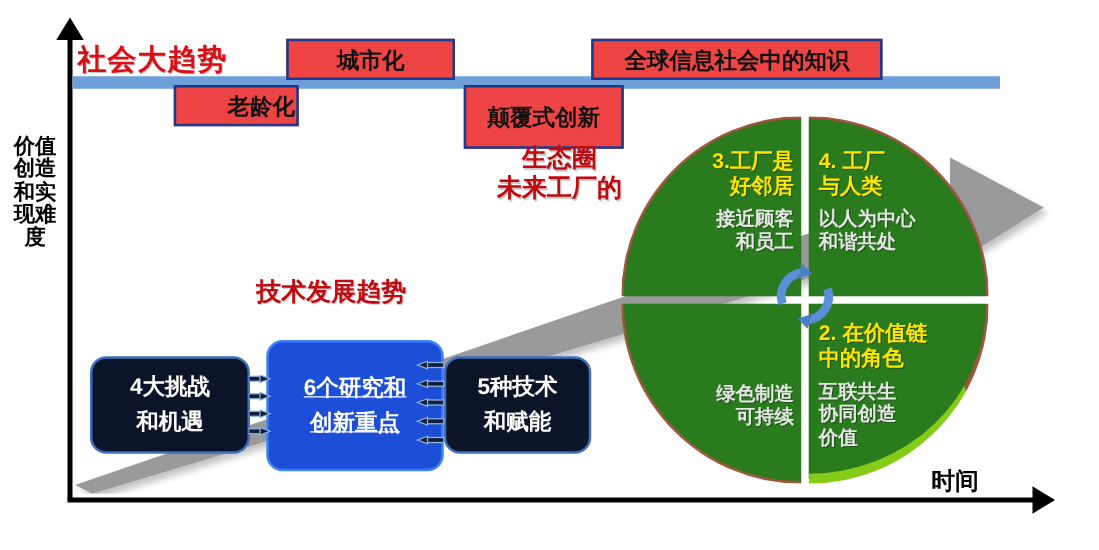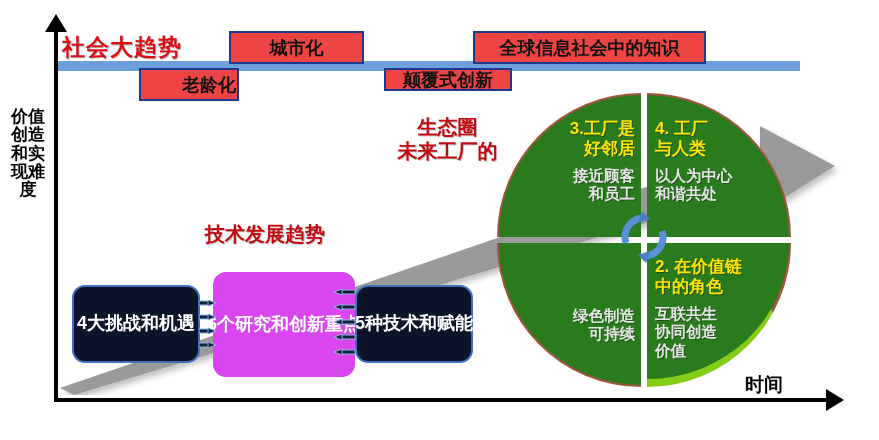--- a/index.html
+++ b/index.html
@@ -40,21 +40,21 @@
   }
   .tbox{
     position:absolute;background:#ef4444;border:2px solid #1f3munknown;
     border:2px solid #1a3a8f;
     font-size:18px;font-weight:bold;color:#111;
     display:flex;align-items:center;justify-content:center;
     box-sizing:border-box;white-space:nowrap;
   }
   #tbox-urban{left:229px;top:31px;width:135px;height:33px;}
   #tbox-aging{left:139px;top:68px;width:100px;height:33px;padding-left:40px;}
-  #tbox-disrupt{left:371px;top:68px;width:128px;height:23px;margin-left:13px;}
+  #tbox-disrupt{left:371px;top:68px;width:128px;height:51px;}
   #tbox-knowledge{left:473px;top:31px;width:233px;height:33px;}
 
   
   .gray-arrow{position:absolute;left:60px;top:120px;width:790px;height:275px;pointer-events:none;}
 
   
   .red-callout{
     position:absolute;font-size:20px;font-weight:bold;color:#c00a10;
     text-shadow:1px 1px 0 rgba(150,150,150,.5);
     line-height:1.22;text-align:center;
@@ -92,26 +92,26 @@
   #quad1 .q-title{right:6px;top:16px;text-align:right;}
   #quad1 .q-sub{right:6px;top:64px;text-align:right;}
   #quad2 .q-title{left:8px;top:14px;text-align:left;}
   #quad2 .q-sub{left:8px;top:62px;text-align:left;}
 
   .cycle-icon{position:absolute;left:115px;top:112px;width:64px;height:64px;}
 
   
   .nbox{
     position:absolute;border-radius:13px;box-sizing:border-box;
-    display:flex;flex-direction:row;align-items:center;justify-content:center;
+    display:flex;flex-direction:column;align-items:center;justify-content:center;
     font-size:18px;font-weight:bold;line-height:1.55;
     color:#ffffff;text-align:center;white-space:nowrap;
   }
   .nbox.dark{background:#0b1428;border:2px solid #3f6fbf;}
-  .nbox.gray{background:#d946ef;border:2px solid #d946ef;}
+  .nbox.gray{background:#1d4ed8;border:2px solid #3b82f6;text-decoration:underline;}
   #box-challenges{left:72px;top:285px;width:128px;height:78px;}
   #box-focus{left:213px;top:272px;width:142px;height:105px;}
   #box-tech{left:355px;top:285px;width:118px;height:78px;}
 
   .arrow-group{position:absolute;}
   #arrows-left{left:199px;top:300px;width:18px;height:60px;}
   #arrows-right{left:332px;top:288px;width:24px;height:78px;}
 </style>
 </head>
 <body>

